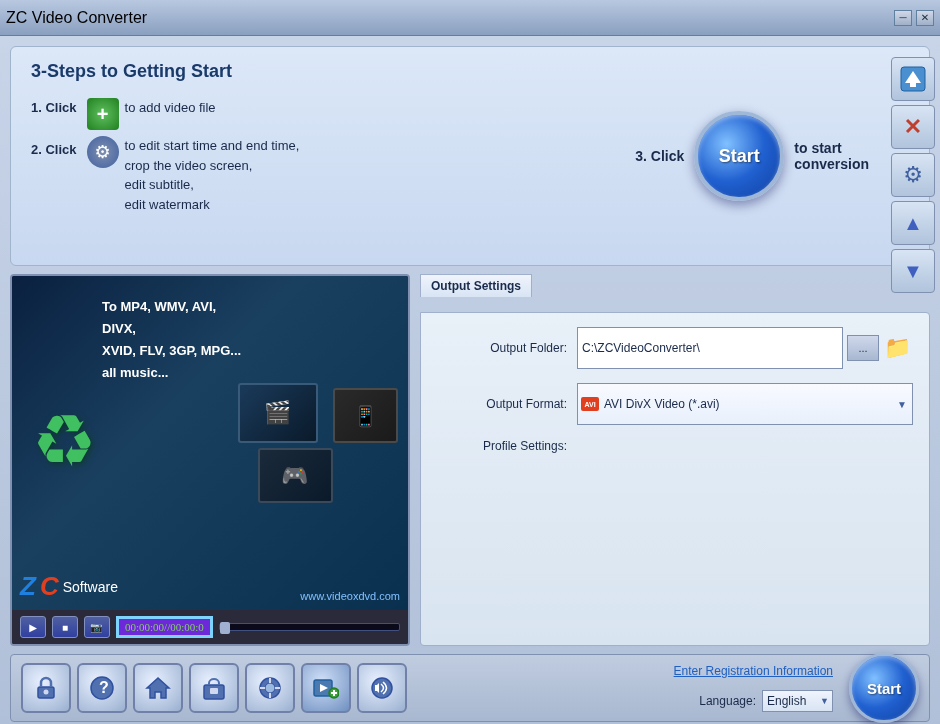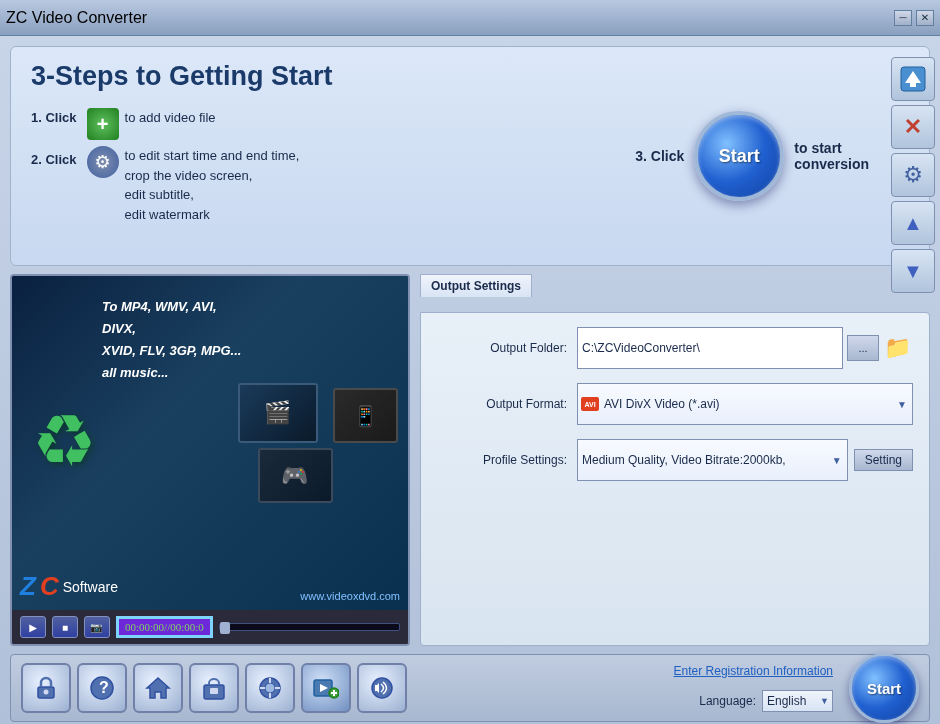--- a/index.html
+++ b/index.html
@@ -57,21 +57,21 @@
       border-radius: 6px;
       display: flex;
       position: relative;
       padding: 14px 20px;
       min-height: 220px;
     }
     #instruction-left {
       flex: 1;
     }
     #instruction-title {
-      font-size: 27px;
+      font-size: 18px;
       font-weight: bold;
       color: #1a3a6a;
       margin-bottom: 16px;
     }
     .step-row {
       display: flex;
       align-items: flex-start;
       margin-bottom: 6px;
       font-size: 13px;
       color: #1a2a4a;
@@ -229,21 +229,20 @@
     }
     #preview-text-area {
       position: absolute;
       left: 90px;
       top: 20px;
       right: 164px;
       color: white;
       font-size: 13px;
       font-weight: bold;
       line-height: 1.6;
-      font-style: italic;
     }
     #preview-devices {
       position: absolute;
       right: 0;
       top: 0;
       bottom: 0;
       width: 180px;
       display: flex;
       align-items: center;
       justify-content: center;
@@ -687,32 +686,20 @@
                 <div style="position:absolute; left:4px; top:50%; transform:translateY(-50%); width:18px; height:14px; background:#e04020; border-radius:2px; display:flex; align-items:center; justify-content:center; pointer-events:none;">
                   <span style="color:white; font-size:7px; font-weight:bold;">AVI</span>
                 </div>
               </div>
             </div>
           </div>
         </div>
 
         <div class="setting-row">
           <div class="setting-label">Profile Settings:</div>
-          <div class="setting-control">
-            <div class="profile-row">
-              <div class="profile-select-wrapper">
-                <select class="styled">
-                  <option>Medium Quality, Video Bitrate:2000kb,</option>
-                  <option>High Quality, Video Bitrate:4000kb,</option>
-                  <option>Low Quality, Video Bitrate:800kb,</option>
-                </select>
-              </div>
-              <div class="setting-btn">Setting</div>
-            </div>
-          </div>
         </div>
 
       </div>
     </div>
   </div>
 
   <div id="bottom-bar">
 
     <div class="bottom-icon-btn">
       <svg width="26" height="26" viewBox="0 0 26 26">

